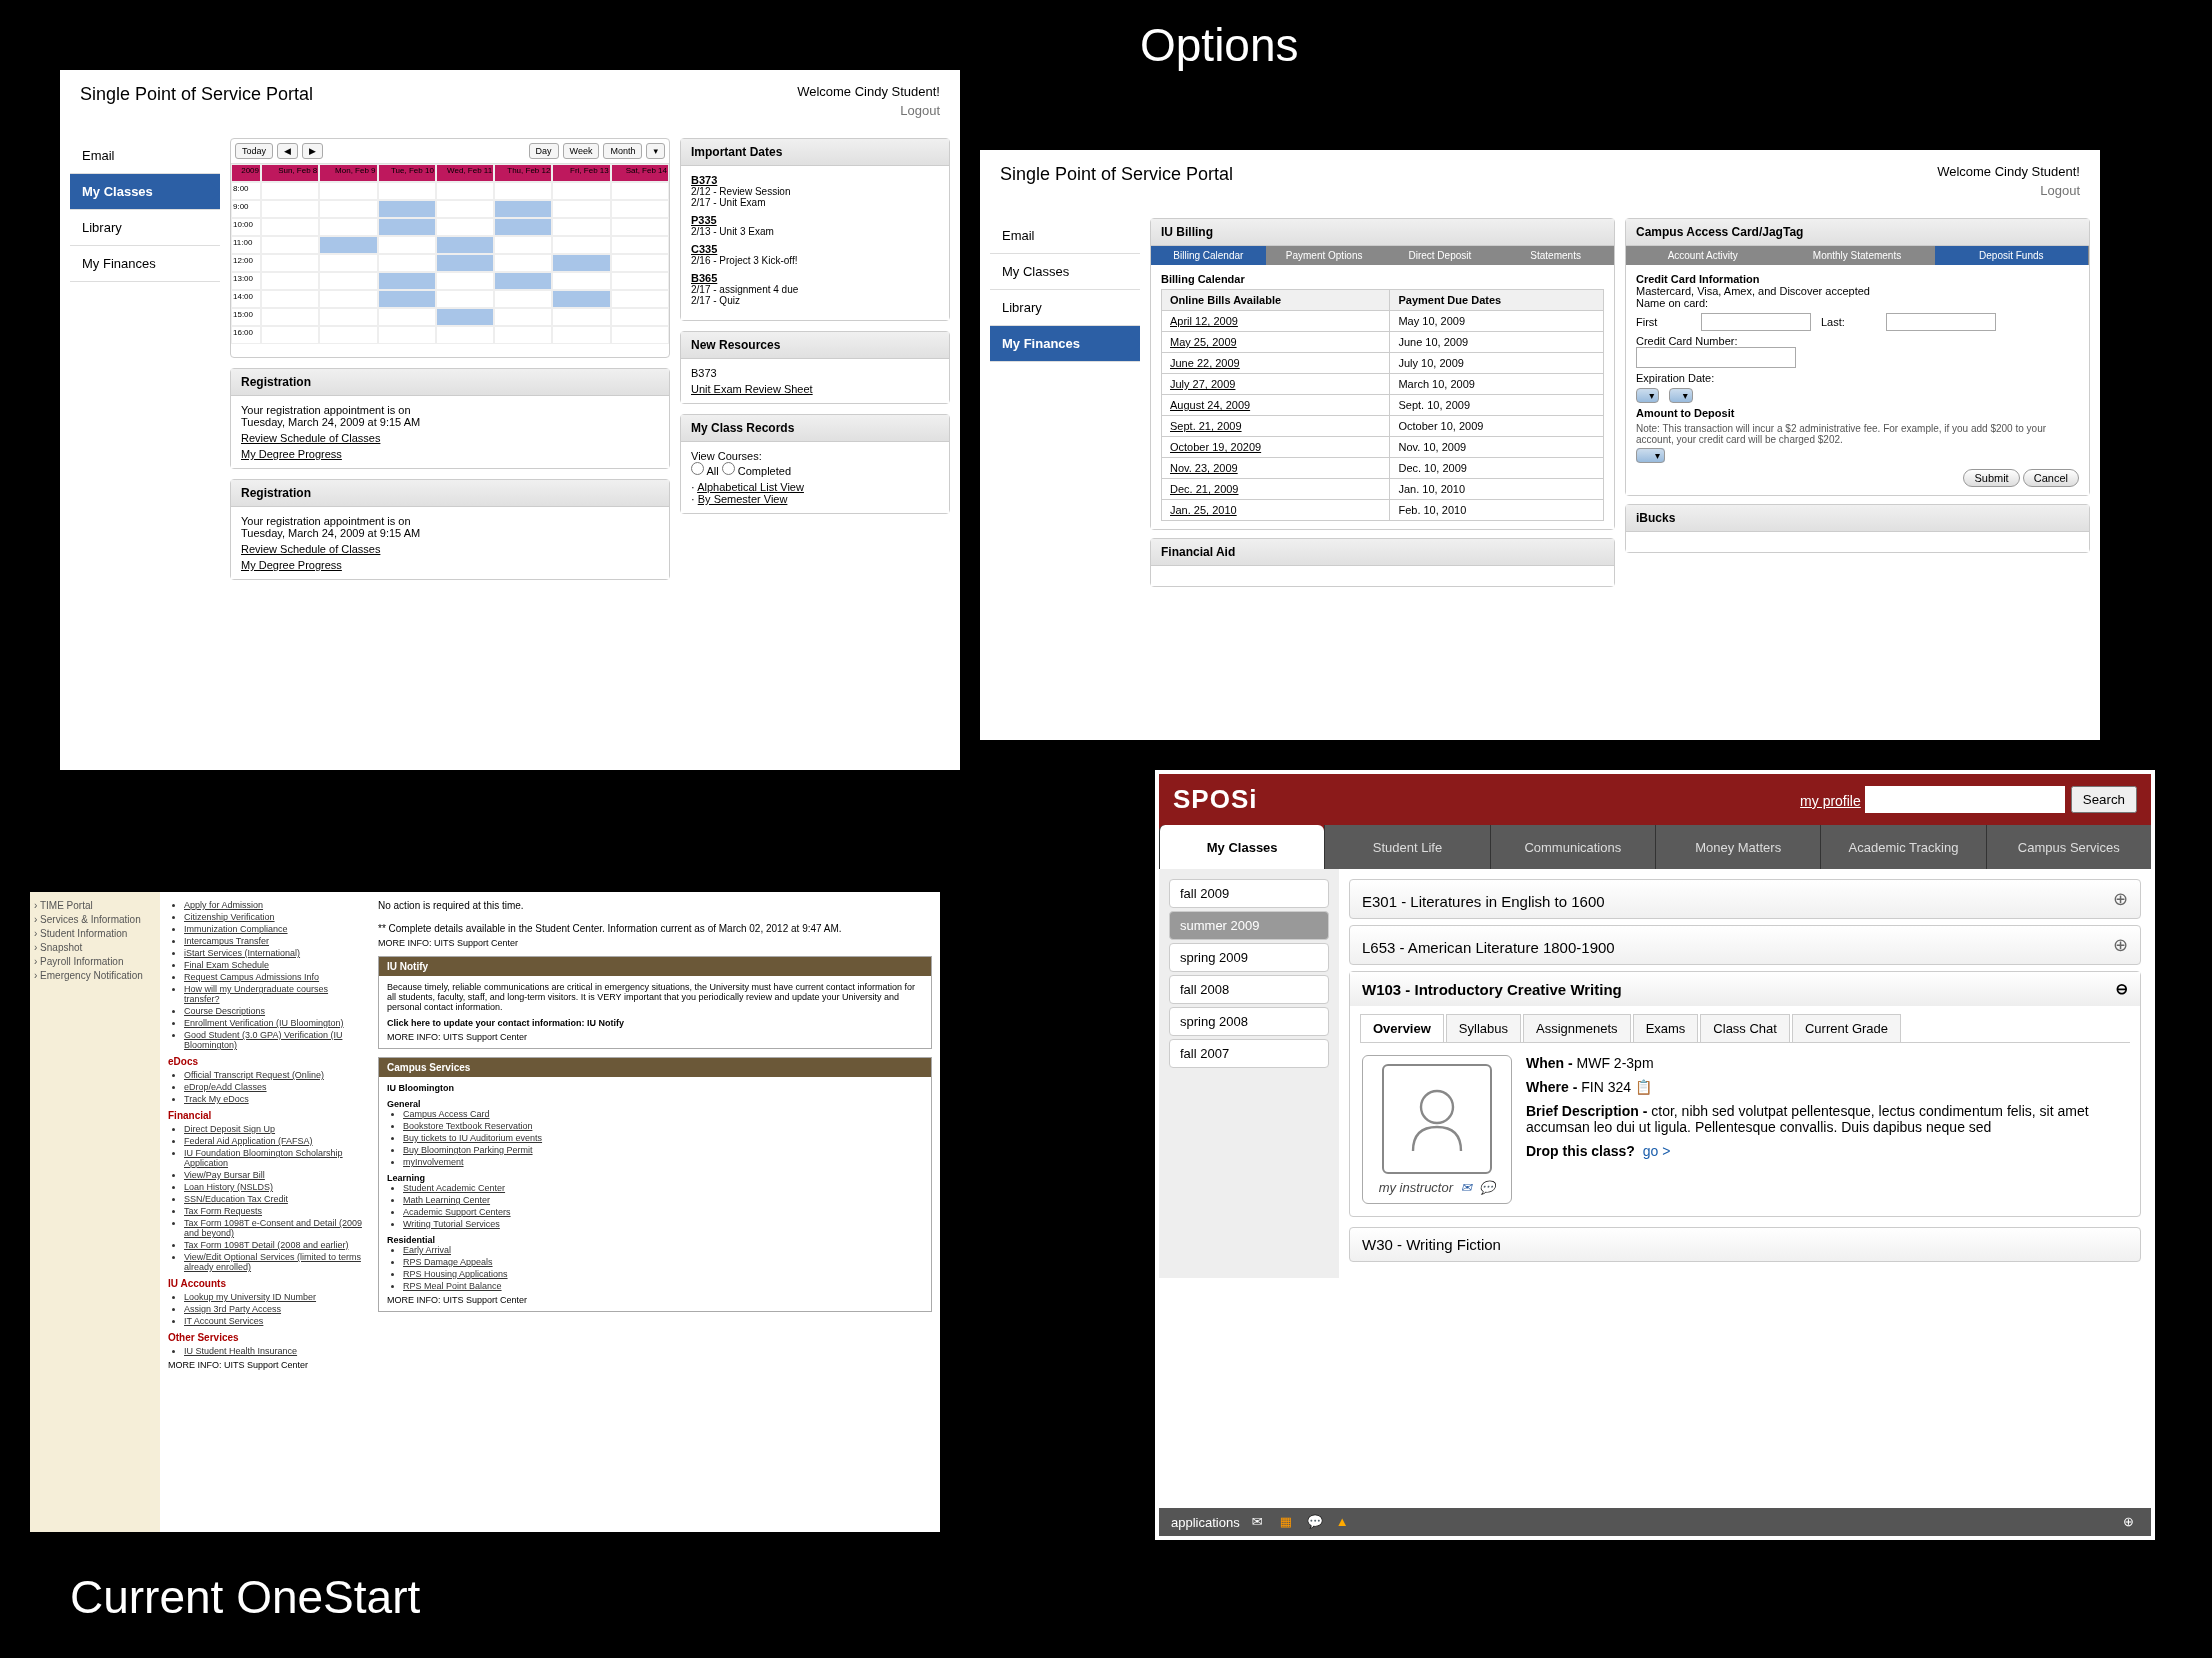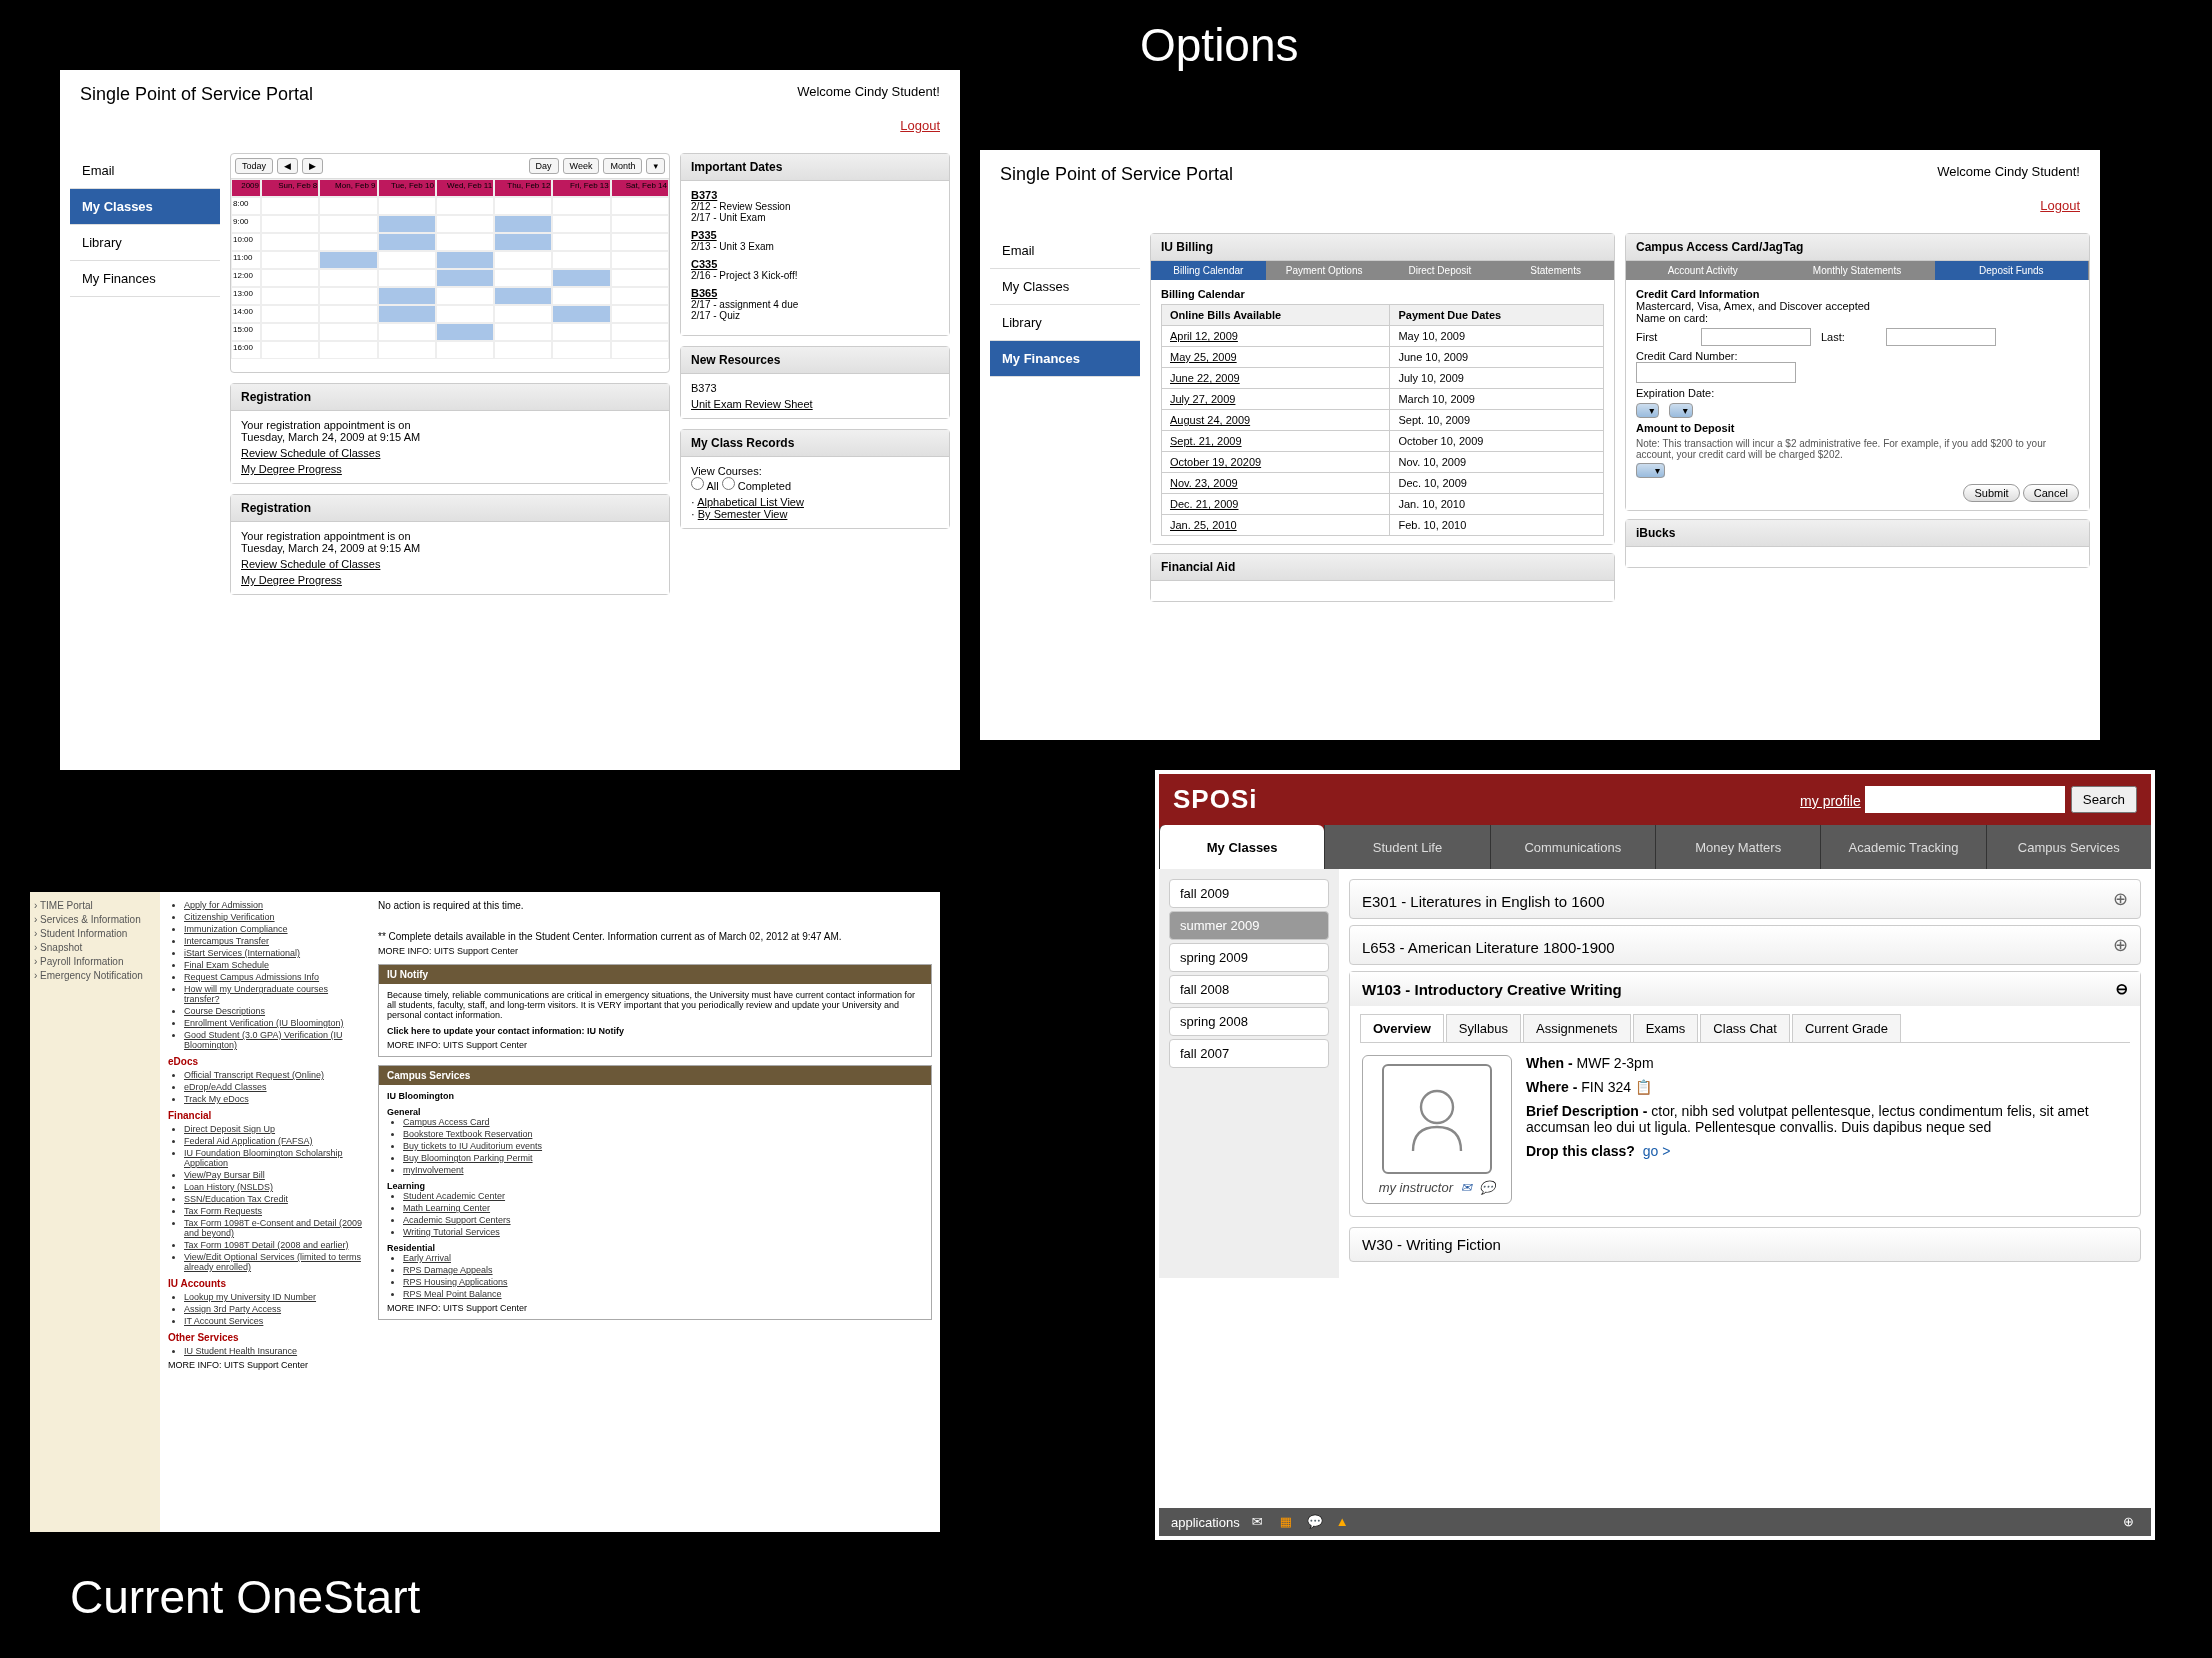--- a/index.html
+++ b/index.html
@@ -18,21 +18,21 @@
 
 .panel1 {
   position: absolute;
   left: 60px; top: 70px;
   width: 900px; height: 700px;
   background: #fff;
   font-size: 13px;
 }
 .p1-header { padding: 14px 20px 10px; display: flex; justify-content: space-between; align-items: flex-start; font-size: 18px; }
 .p1-header-right { text-align: right; font-size: 13px; }
-.p1-header-right a { color: #b91c1c; text-decoration: underline; display: block; margin-top: 19px; }
+.p1-header-right a { color: #737373; display: block; margin-top: 4px; }
 .p1-body { display: flex; padding: 10px; gap: 10px; }
 .p1-nav { width: 150px; }
 .p1-nav-item { padding: 10px 12px; border-bottom: 1px solid #ddd; cursor: pointer; }
 .p1-nav-item.active { background: #2c5fa5; color: #fff; font-weight: bold; position: relative; }
 .p1-nav-item.active::after { content: ""; position: absolute; right: -12px; top: 50%; transform: translateY(-50%); border: 12px solid transparent; border-left-color: #2c5fa5; }
 .p1-main { flex: 1; display: flex; flex-direction: column; gap: 10px; }
 .p1-side { width: 270px; display: flex; flex-direction: column; gap: 10px; }
 .widget { border: 1px solid #ccc; border-radius: 4px; background: #fafafa; }
 .widget-h { background: linear-gradient(#f0f0f0, #e0e0e0); padding: 6px 10px; font-weight: bold; font-size: 12px; border-bottom: 1px solid #ccc; }
 .widget-b { padding: 8px 10px; font-size: 11px; background: #fff; }
@@ -493,21 +493,21 @@
         <li>IT Account Services</li>
       </ul>
       <div class="p3-sect">Other Services</div>
       <ul class="p3-list">
         <li>IU Student Health Insurance</li>
       </ul>
       <div class="p3-more">MORE INFO: UITS Support Center</div>
     </div>
   <div class="p3-right">
     <div>No action is required at this time.</div>
-    <div style="margin-top:20px">** Complete details available in the Student Center. Information current as of March 02, 2012 at 9:47 AM.</div>
+    <div style="margin-top:12px">** Complete details available in the Student Center. Information current as of March 02, 2012 at 9:47 AM.</div>
     <div class="p3-more">MORE INFO: UITS Support Center</div>
     <div class="p3-box" style="margin-top:8px">
       <div class="p3-box-h">IU Notify</div>
       <div class="p3-box-b">
         <div>Because timely, reliable communications are critical in emergency situations, the University must have current contact information for all students, faculty, staff, and long-term visitors. It is VERY important that you periodically review and update your University and personal contact information.</div>
         <div style="margin-top:6px;font-weight:bold">Click here to update your contact information: IU Notify</div>
         <div class="p3-more">MORE INFO: UITS Support Center</div>
       </div>
     </div>
     <div class="p3-box">

